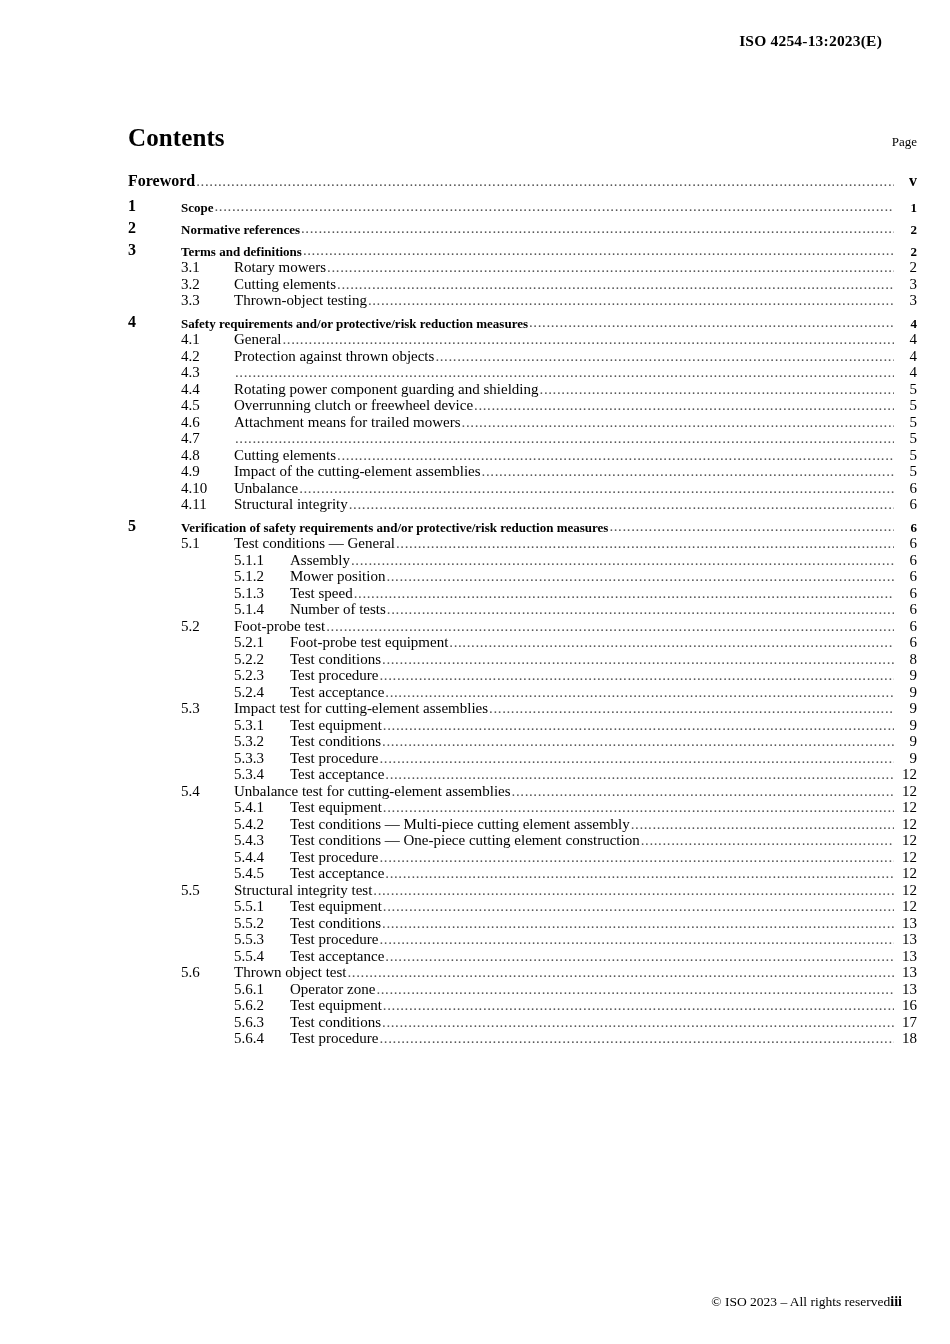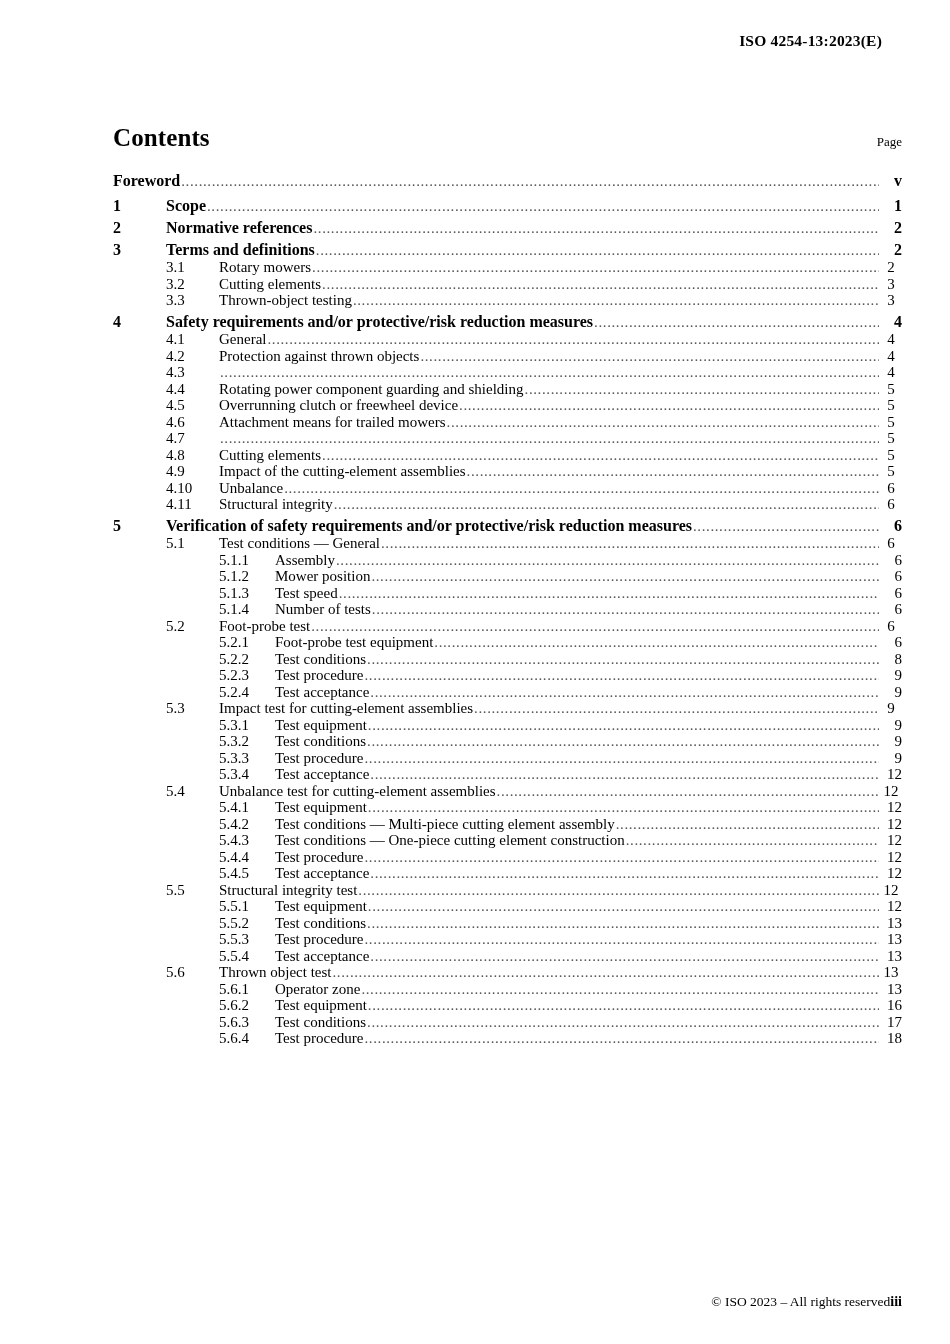--- a/index.html
+++ b/index.html
@@ -26,21 +26,21 @@
     top: 32px;
     right: 68px;
     font-family: "Liberation Serif", serif;
     font-weight: bold;
     font-size: 15.5px;
     letter-spacing: 0.2px;
   }
   .content-area {
     position: absolute;
     top: 124px;
-    left: 113px;
+    left: 128px;
     width: 789px;
   }
   .title-row {
     display: flex;
     align-items: baseline;
     justify-content: space-between;
   }
   .contents-title {
     font-family: "Liberation Serif", serif;
     font-weight: bold;
@@ -108,32 +108,32 @@
     margin-bottom: 1px;
     margin-top: 6px;
   }
   .lvl-1 .num {
     width: 53px;
     font-weight: bold;
     font-size: 16px;
   }
   .lvl-1 .txt, .lvl-1 .pg {
     font-weight: bold;
-    font-size: 16px;
+    font-size: 13px;
   }
 
   .lvl-2 {
     margin-bottom: 0.5px;
   }
   .lvl-2 .num {
     width: 53px;
     padding-left: 53px;
     font-size: 15px;
   }
-  .lvl-2 .txt, .lvl-2 .pg { font-size: 15px; text-align: center; }
+  .lvl-2 .txt, .lvl-2 .pg { font-size: 15px; }
 
   .lvl-3 {
     margin-bottom: 0.5px;
     justify-content: center;
   }
   .lvl-3 .num {
     width: 56px;
     padding-left: 106px;
     font-size: 15px;
   }

